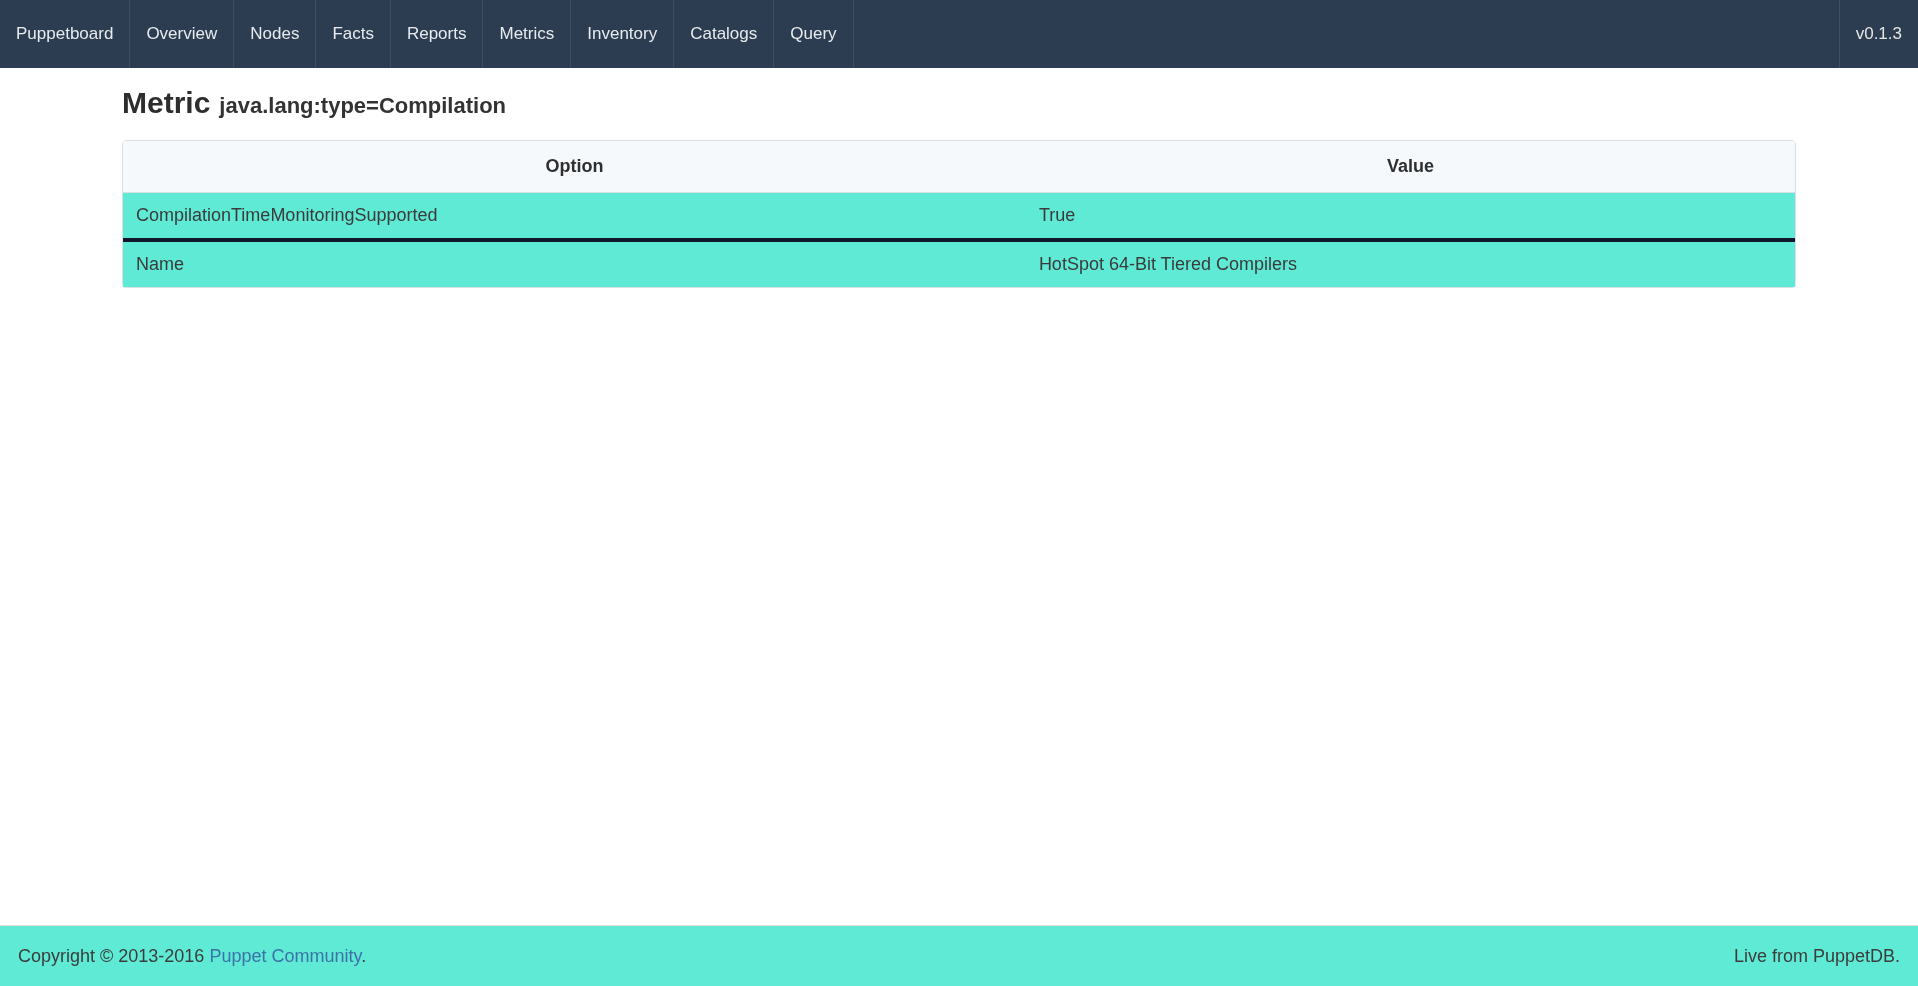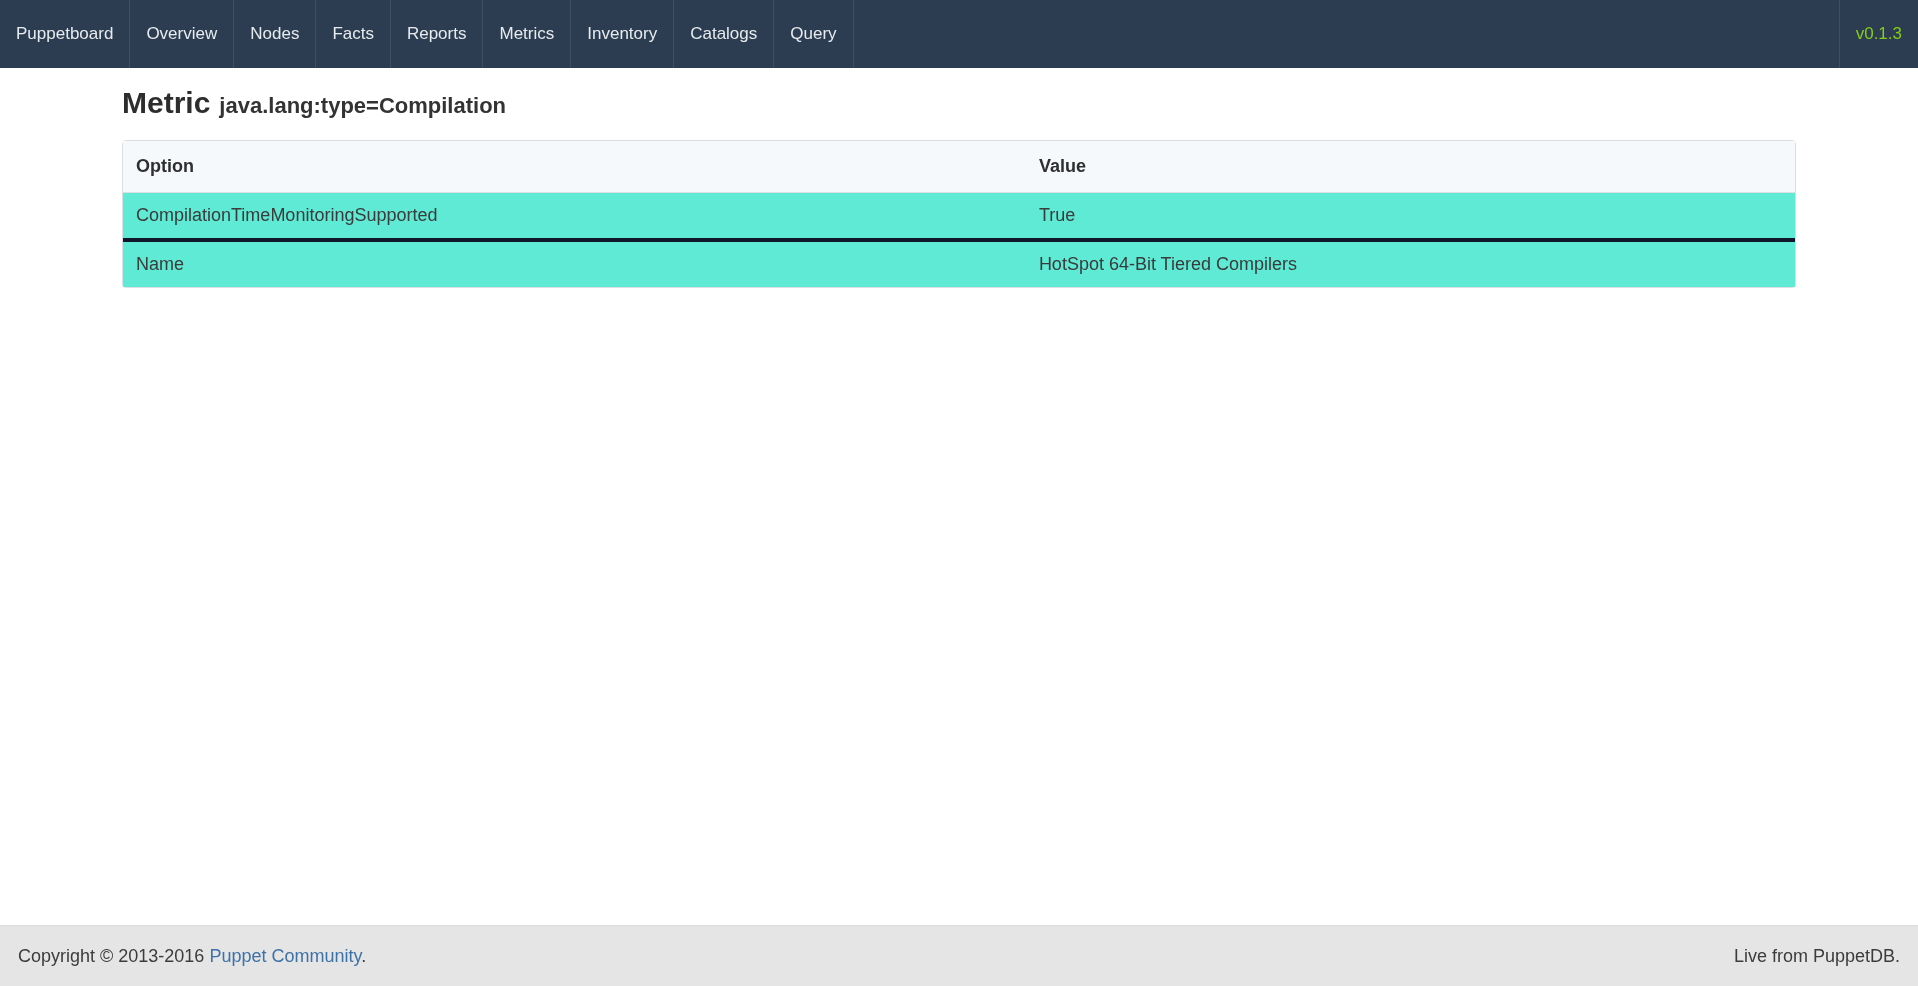--- a/index.html
+++ b/index.html
@@ -32,21 +32,21 @@
     cursor: pointer;
     text-decoration: none;
     white-space: nowrap;
   }
   .nav-spacer { flex: 1; }
   .nav-version {
     display: flex;
     align-items: center;
     padding: 0 16px;
     font-size: 17px;
-    color: #84cc16;
+    color: #e5e5e5;
     border-left: 1px solid rgba(255,255,255,0.09);
   }
   .caret {
     display: inline-block;
     width: 0; height: 0;
     margin-left: 9px;
     border-left: 5px solid transparent;
     border-right: 5px solid transparent;
     border-top: 5px solid #e7ebee;
   }
@@ -72,39 +72,39 @@
   table.metric-table {
     width: 100%;
     border-collapse: separate;
     border-spacing: 0;
     border: 1px solid #dbdfe2;
     border-radius: 4px;
     font-size: 18px;
   }
   table.metric-table th {
     background: #f5f9fc;
-    text-align: left;
+    text-align: center;
     font-weight: 700;
     color: #2f2f2f;
     padding: 15px 13px;
     border-bottom: 1px solid #dbdfe2;
   }
   table.metric-table th.col-option { width: 54%; }
   table.metric-table td {
     padding: 12px 13px;
     color: #3b3b3b;
     background: #5eead4;
   }
   table.metric-table tbody tr + tr td { border-top: 4px solid #0f172a; }
 
   
   .footer {
     flex-shrink: 0;
     height: 61px;
-    background: #e5e5e5;
+    background: #5eead4;
     border-top: 1px solid #dcdedb;
     display: flex;
     align-items: center;
     justify-content: space-between;
     padding: 0 18px;
     font-size: 18px;
     color: #3c3c3c;
   }
   .footer a {
     color: #3d72a8;

